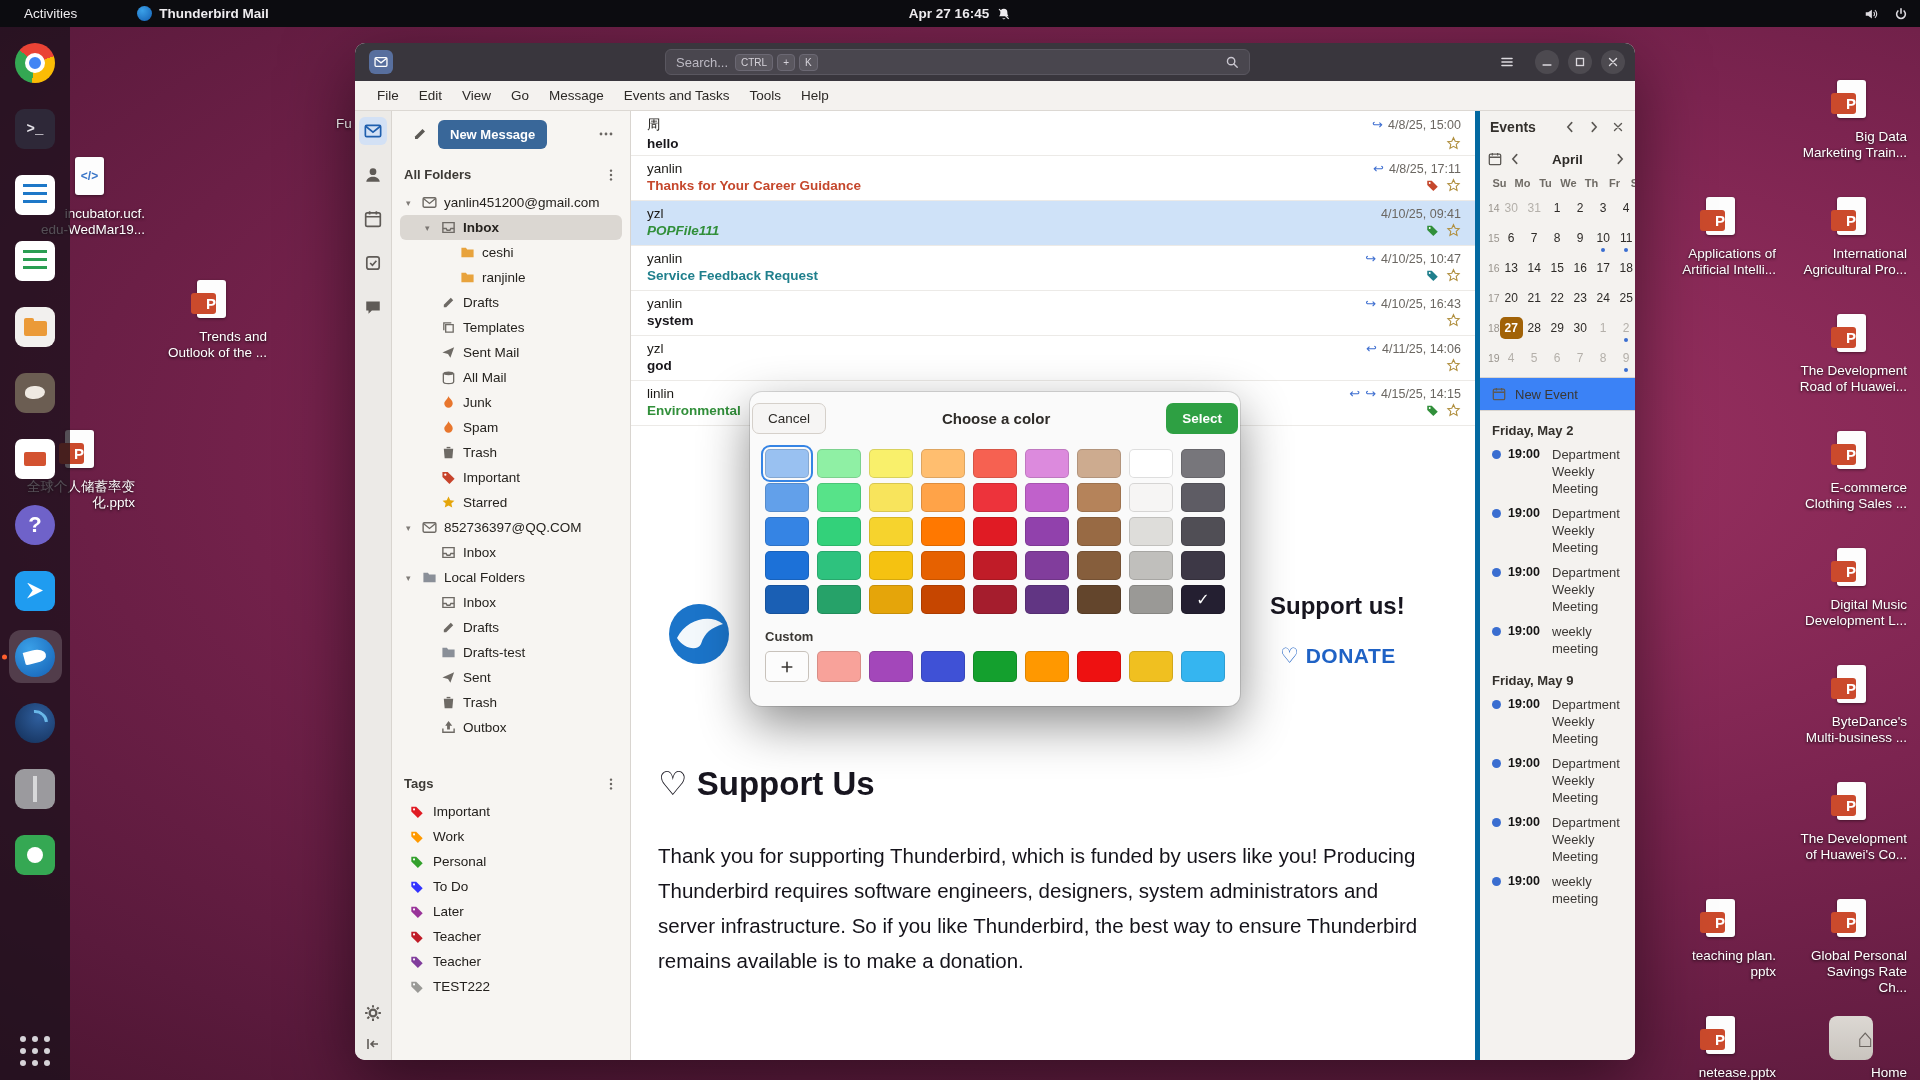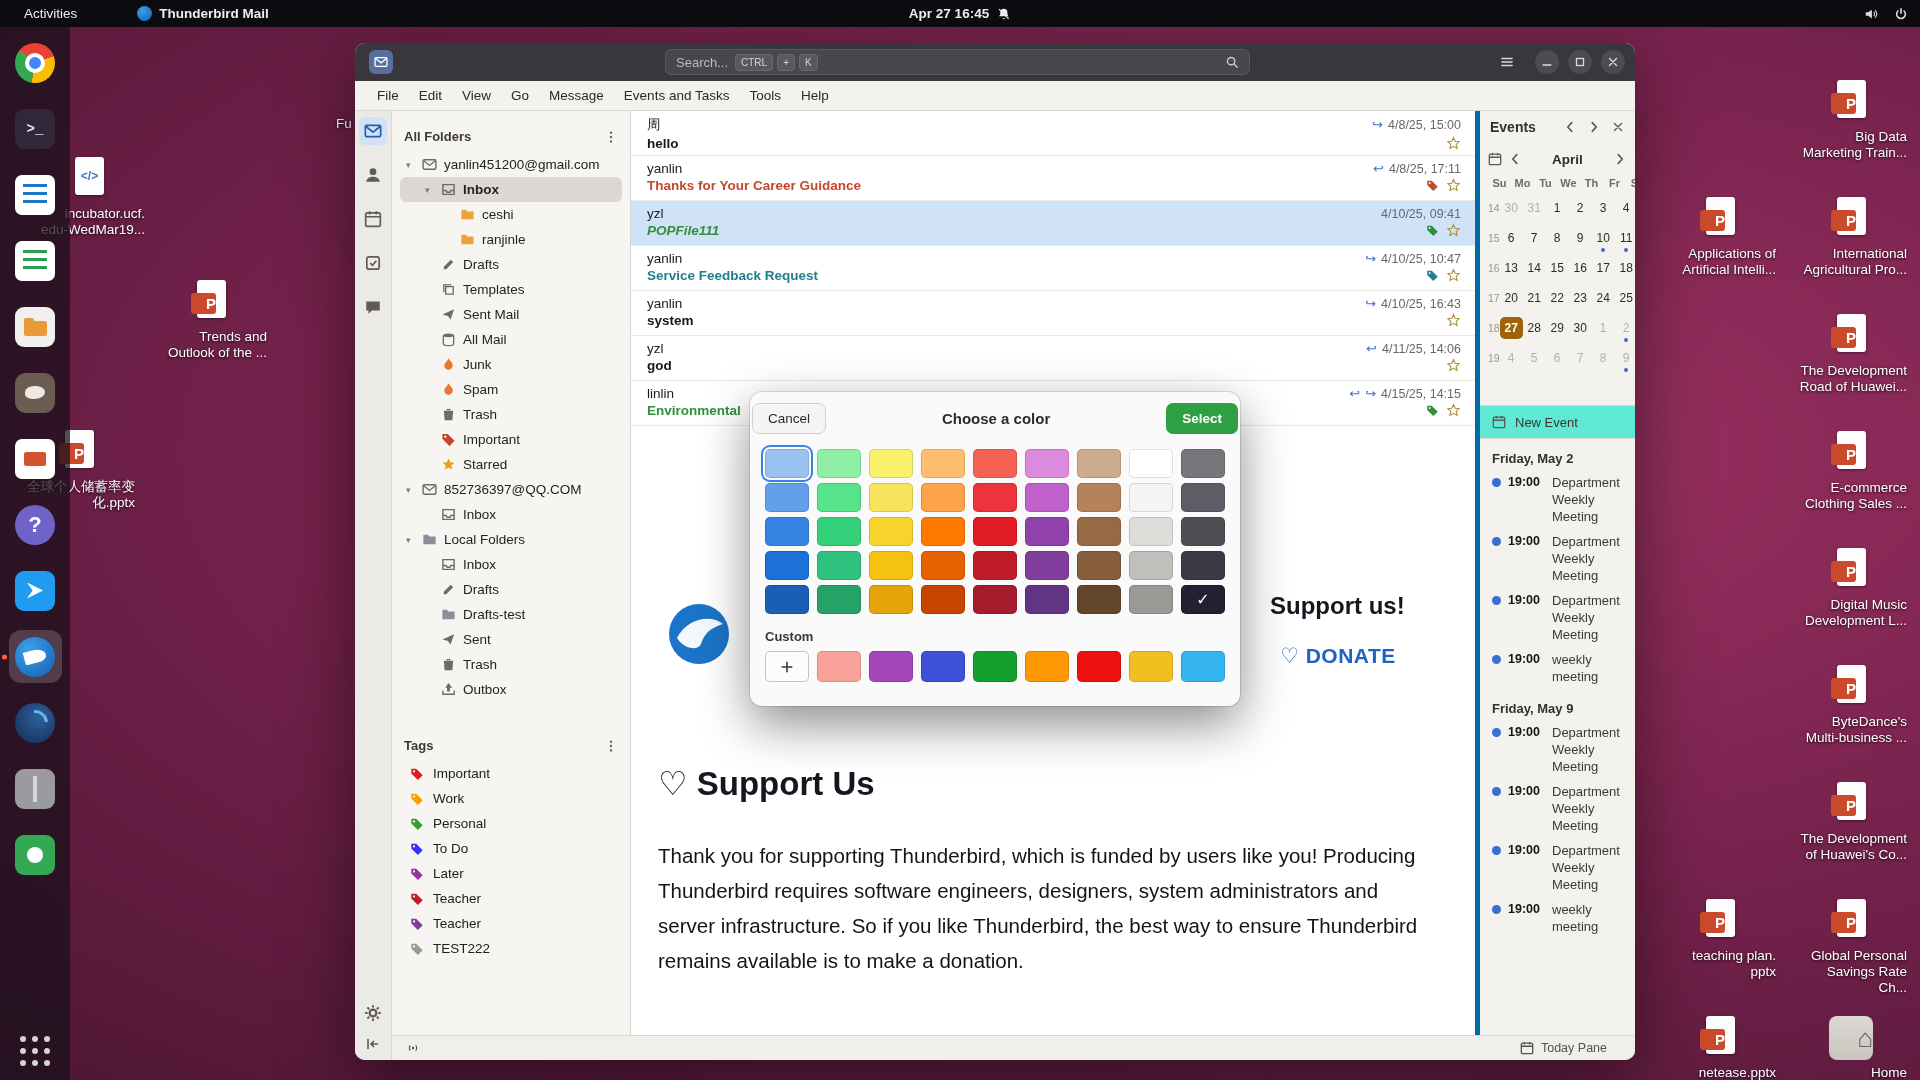--- a/index.html
+++ b/index.html
@@ -182,22 +182,22 @@
   .cal-grid-head{height:20px}
   .wk{width:18px;font-size:10.5px;color:#9a958e}
   .dh{width:23px;text-align:center;font-size:11px;font-weight:bold;color:#6f6b65}
   .days{display:flex;flex:1}
   .cal-week{height:30px}
   .day{width:23px;height:22px;line-height:22px;text-align:center;font-size:12px;color:#2e2b28;position:relative;border-radius:5px}
   .day.dim{color:#b4b0aa}
   .day.sel{background:#a16207;color:#fff;font-weight:bold}
   .day.dot::after{content:"";position:absolute;left:50%;bottom:-3px;transform:translateX(-50%);
     width:4px;height:4px;border-radius:50%;background:#3a6ed0}
-  .new-event{margin-top:28px;height:34px;border-top:1px solid #d9d5d0;border-bottom:1px solid #d9d5d0;
-    background:#5eead4;display:flex;align-items:center;gap:9px;padding:0 12px;font-size:13px;color:#3a3733}
+  .new-event{margin-top:0;height:34px;border-top:1px solid #d9d5d0;border-bottom:1px solid #d9d5d0;
+    background:#3b82f6;display:flex;align-items:center;gap:9px;padding:0 12px;font-size:13px;color:#3a3733}
   .new-event .hbtn{color:#5c5955;display:flex}
   .ev-day{padding:12px 12px 4px;font-size:13px;font-weight:bold;color:#33302c}
   .ev-item{padding:4px 8px 4px 12px;display:flex;align-items:flex-start;gap:7px}
   .ev-dot{width:9px;height:9px;border-radius:50%;background:#3a6ed0;margin-top:4px;flex:none}
   .ev-time{font-size:12.5px;font-weight:bold;color:#141414;width:37px;flex:none;margin-top:1px}
   .ev-title{flex:1;font-size:13px;color:#3c3936;line-height:17px}
 
   .statusbar{height:25px;background:#f1efec;border-top:1px solid #d9d5d0;display:flex;align-items:center;
     padding:0 14px;color:#55524e;font-size:12.5px;flex:none}
   .sb-right{margin-left:auto;display:flex;align-items:center;gap:7px;margin-right:14px}
@@ -532,20 +532,37 @@
               <path d="M13 8H6M9 5L6 8l3 3" fill="none" stroke="currentColor" stroke-width="1.6"></path>
             </svg>
           </span>
       </div>
     </div>
 
     <div class="right-col">
       <div class="panes">
 
         <aside class="folder-pane">
+          <div class="fp-top">
+            <span class="compose icon-16">
+                <svg viewBox="0 0 16 16">
+                  <path d="M3 10.5L10.5 3l2.5 2.5L5.5 13H3z" fill="currentColor"></path>
+                </svg>
+              </span>
+            <button class="new-msg">
+              <span>New Message</span>
+            </button>
+            <span class="more icon-16">
+                <svg viewBox="0 0 16 16">
+                  <circle cx="3" cy="8" r="1.4" fill="currentColor"></circle>
+                  <circle cx="8" cy="8" r="1.4" fill="currentColor"></circle>
+                  <circle cx="13" cy="8" r="1.4" fill="currentColor"></circle>
+                </svg>
+              </span>
+          </div>
           <div class="all-folders">
             <span>All Folders</span>
             <span class="dots icon-14">
                 <svg viewBox="0 0 16 16">
                   <circle cx="8" cy="3" r="1.4" fill="currentColor"></circle>
                   <circle cx="8" cy="8" r="1.4" fill="currentColor"></circle>
                   <circle cx="8" cy="13" r="1.4" fill="currentColor"></circle>
                 </svg>
               </span>
           </div>
@@ -1309,37 +1326,20 @@
                       <span class="ev-dot"></span>
                       <span class="ev-time">19:00</span>
                       <span class="ev-title">weekly meeting</span>
                     </div>
                   </div>
               </div>
             </div>
         </aside>
       </div>
 
-      <div class="statusbar">
-        <span class="icon-14">
-            <svg viewBox="0 0 16 16">
-              <circle cx="8" cy="8" r="1.5" fill="currentColor"></circle>
-              <path d="M5 11a4.2 4.2 0 010-6M11 5a4.2 4.2 0 010 6" fill="none" stroke="currentColor" stroke-width="1.2"></path>
-            </svg>
-          </span>
-        <span class="sb-right">
-          <span class="icon-14">
-              <svg viewBox="0 0 16 16">
-                <rect x="1.5" y="2.5" width="13" height="12" rx="1.5" fill="none" stroke="currentColor" stroke-width="1.5"></rect>
-                <path d="M1.5 6h13M5 1v3M11 1v3" stroke="currentColor" stroke-width="1.5"></path>
-              </svg>
-            </span>
-          <span>Today Pane</span>
-        </span>
-      </div>
     </div>
   </div>
 </div>
 
 <div class="color-dialog">
   <div class="dlg-head">
     <button class="btn-cancel">Cancel</button>
     <span class="dlg-title">Choose a color</span>
     <button class="btn-select">Select</button>
   </div>

